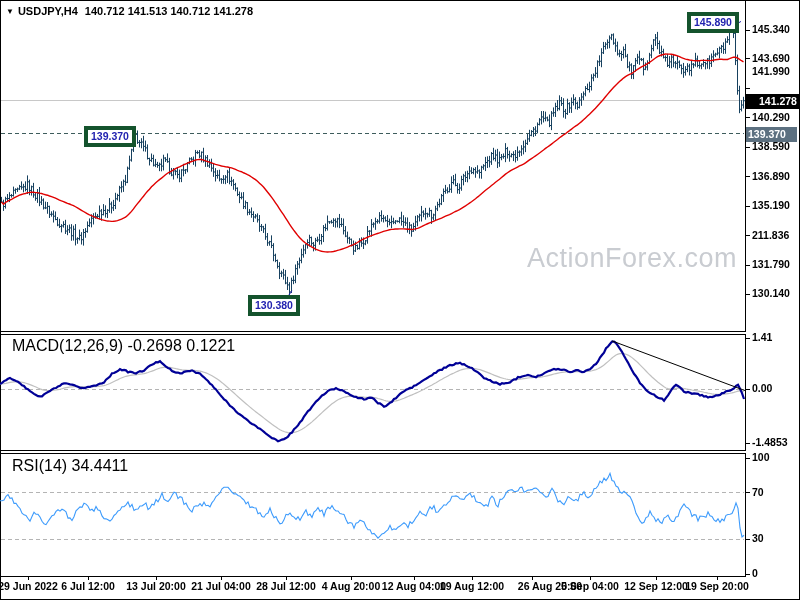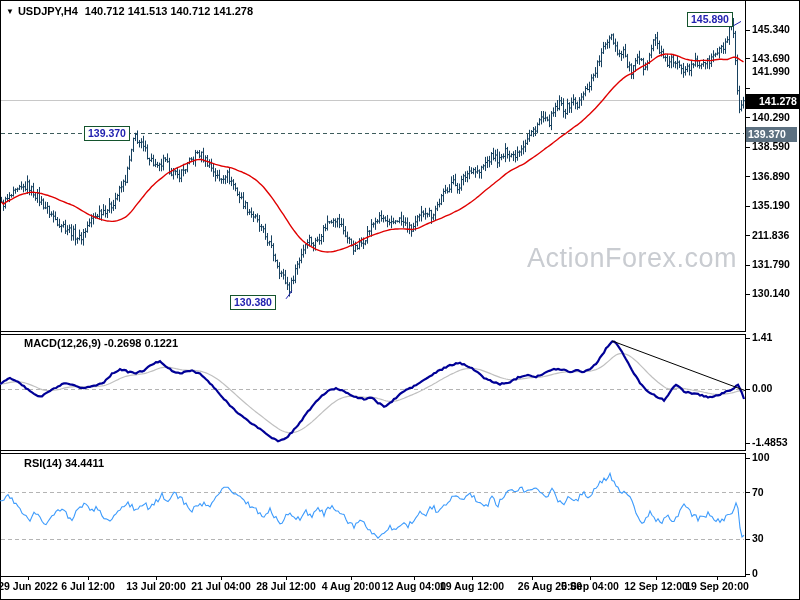--- a/index.html
+++ b/index.html
@@ -2,25 +2,25 @@
 <html><head>
 <meta charset="utf-8">
 <style>
   html,body{margin:0;padding:0;background:#fff;}
   .chart{position:relative;width:800px;height:600px;background:#fff;overflow:hidden;
          font-family:"Liberation Sans",sans-serif;}
   svg{position:absolute;left:0;top:0;}
   .hdr{position:absolute;left:6px;top:5px;font-size:11px;font-weight:700;color:#000;white-space:nowrap;}
   .caret{font-size:8px;margin-right:4px;vertical-align:1px;color:#000;}
   .ohlc{margin-left:7px;}
-  .plabel{position:absolute;left:24px;font-size:11px;font-weight:700;color:#000;white-space:nowrap;}
+  .plabel{position:absolute;left:12px;font-size:16px;font-weight:400;color:#000;white-space:nowrap;}
   .watermark{position:absolute;left:527px;top:243px;font-size:27px;font-weight:400;
              color:#c9ccd1;letter-spacing:.5px;}
   .tag{position:absolute;font-size:10.5px;font-weight:700;line-height:13px;padding:0 3px;white-space:nowrap;}
-  .blue{border:1px solid #14532d;color:#2222b0;background:#fff;}
+  .blue{border:4px solid #14532d;color:#2222b0;background:#fff;}
   .dark{background:#000;color:#fff;left:746px;width:47px;padding:1px 13px;}
   .gray{background:#5c7080;color:#fff;left:746px;width:47px;padding:1px 2px;}
   .ylab{position:absolute;font-size:10.5px;font-weight:700;color:#000;white-space:nowrap;}
   .xlab{position:absolute;font-size:10.5px;font-weight:700;color:#000;white-space:nowrap;transform:translateX(-50%);}
 </style>
 </head>
 <body>
 
 <div class="chart">
   <svg id="chart-svg" width="800" height="600">
@@ -821,21 +821,21 @@
     <span class="caret">▼</span><span>USDJPY,H4</span><span class="ohlc">140.712 141.513 140.712 141.278</span>
   </div>
 
   <div class="plabel" style="top:337px">MACD(12,26,9) -0.2698 0.1221</div>
   <div class="plabel" style="top:457px">RSI(14) 34.4411</div>
 
   <div class="watermark">ActionForex.com</div>
 
   <div class="tag blue" id="tag-145" style="left: 687px; top: 12.4474px;">145.890</div>
   <div class="tag blue" id="tag-139" style="left: 84px; top: 125.689px;">139.370</div>
-  <div class="tag blue" id="tag-130" style="left: 230px; top: 294.832px;">130.380</div>
+  <div class="tag blue" id="tag-130" style="left: 248px; top: 294.832px;">130.380</div>
   <div class="tag dark" id="price-tag" style="top: 93.5505px;">141.278</div>
   <div class="tag gray" id="level-tag" style="top: 126.689px;">139.370</div>
 
   <div id="gen">
       <div class="ylab" style="left: 752px; top: 23px;">145.340</div>
       <div class="ylab" style="left: 752px; top: 51.6579px;">143.690</div>
       <div class="ylab" style="left: 752px; top: 65px;">141.990</div>
       <div class="ylab" style="left: 752px; top: 110.711px;">140.290</div>
       <div class="ylab" style="left: 752px; top: 140.237px;">138.590</div>
       <div class="ylab" style="left: 752px; top: 169.763px;">136.890</div>

